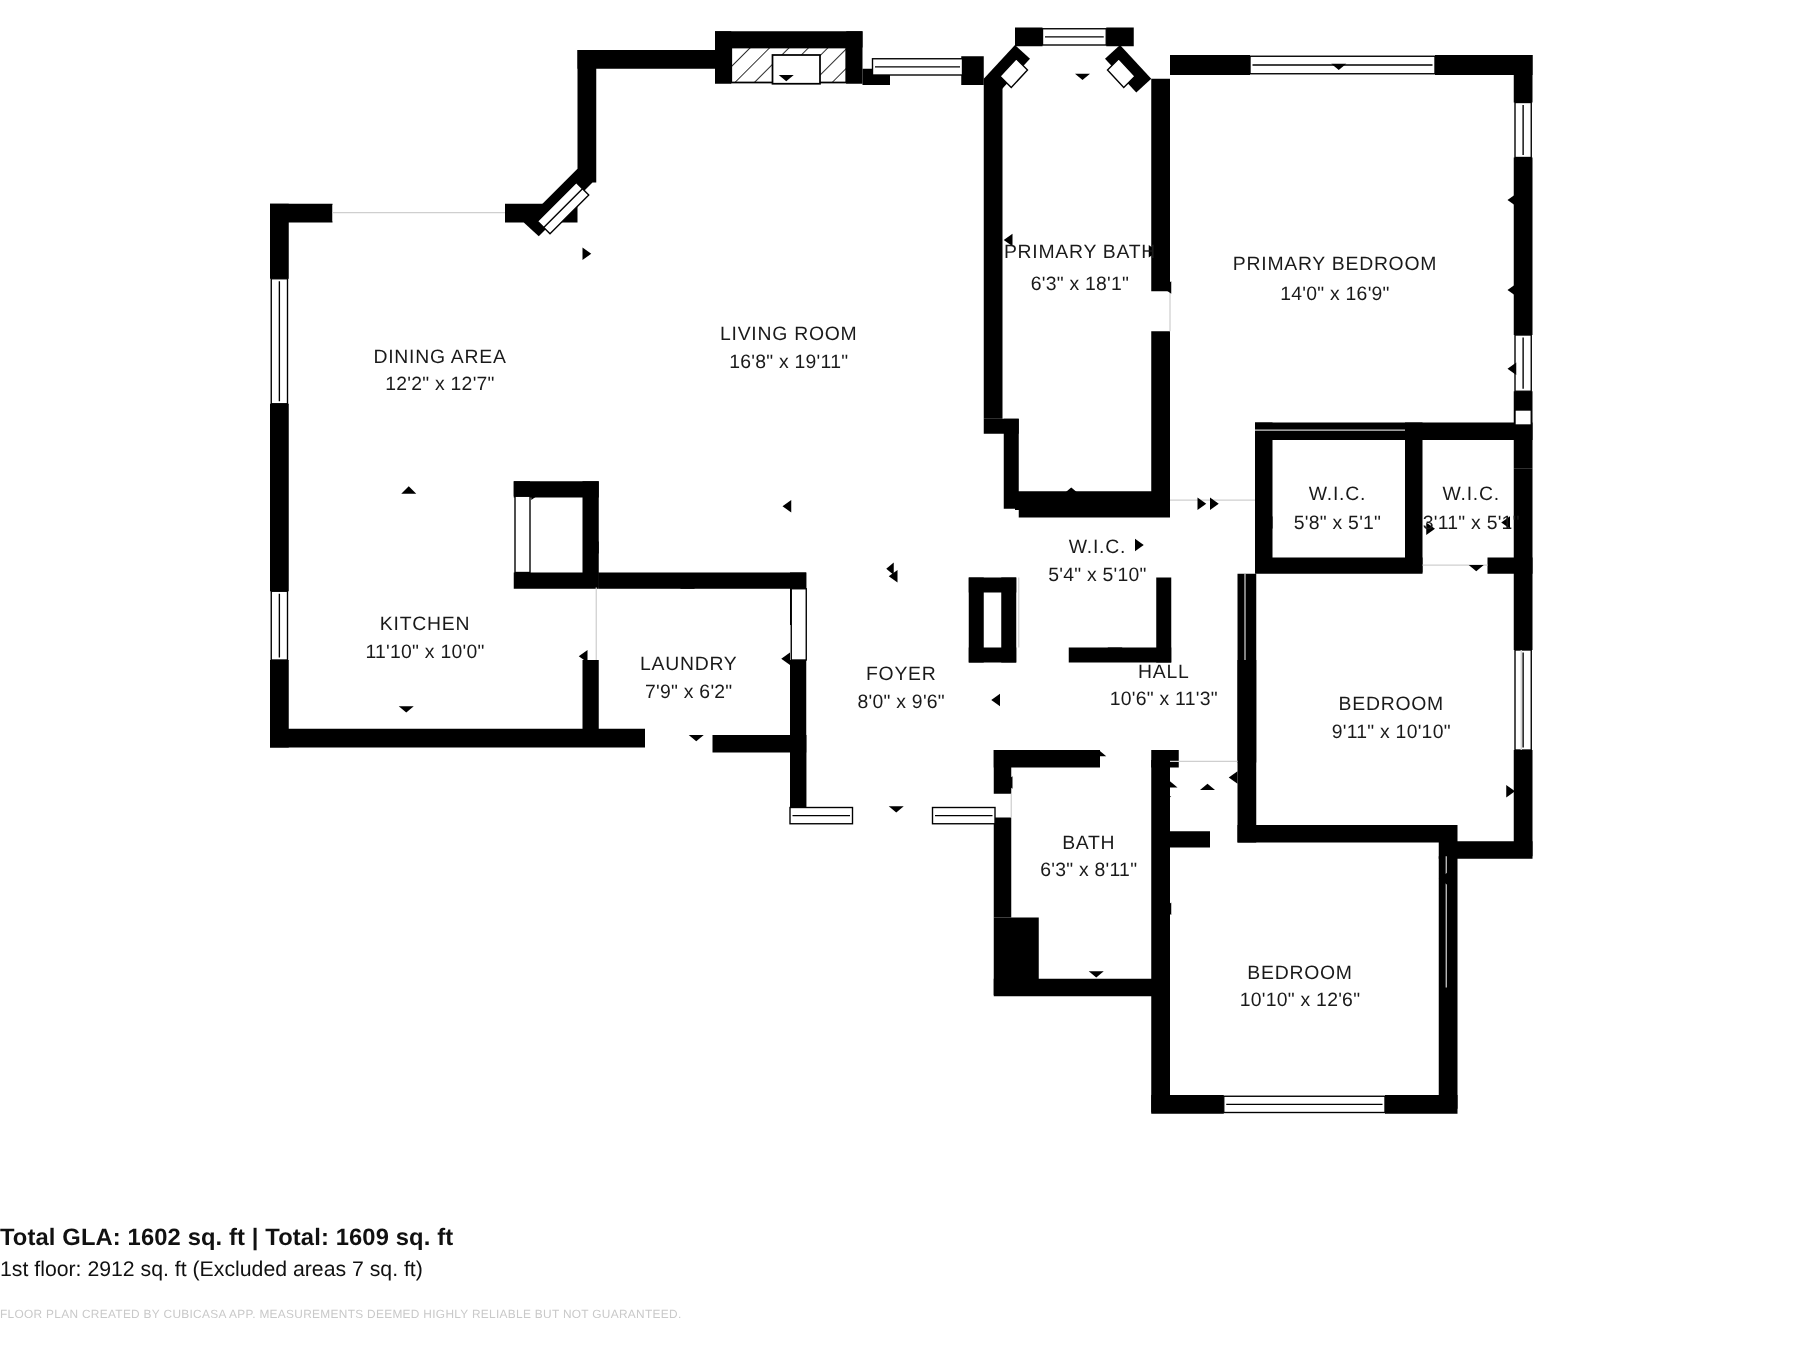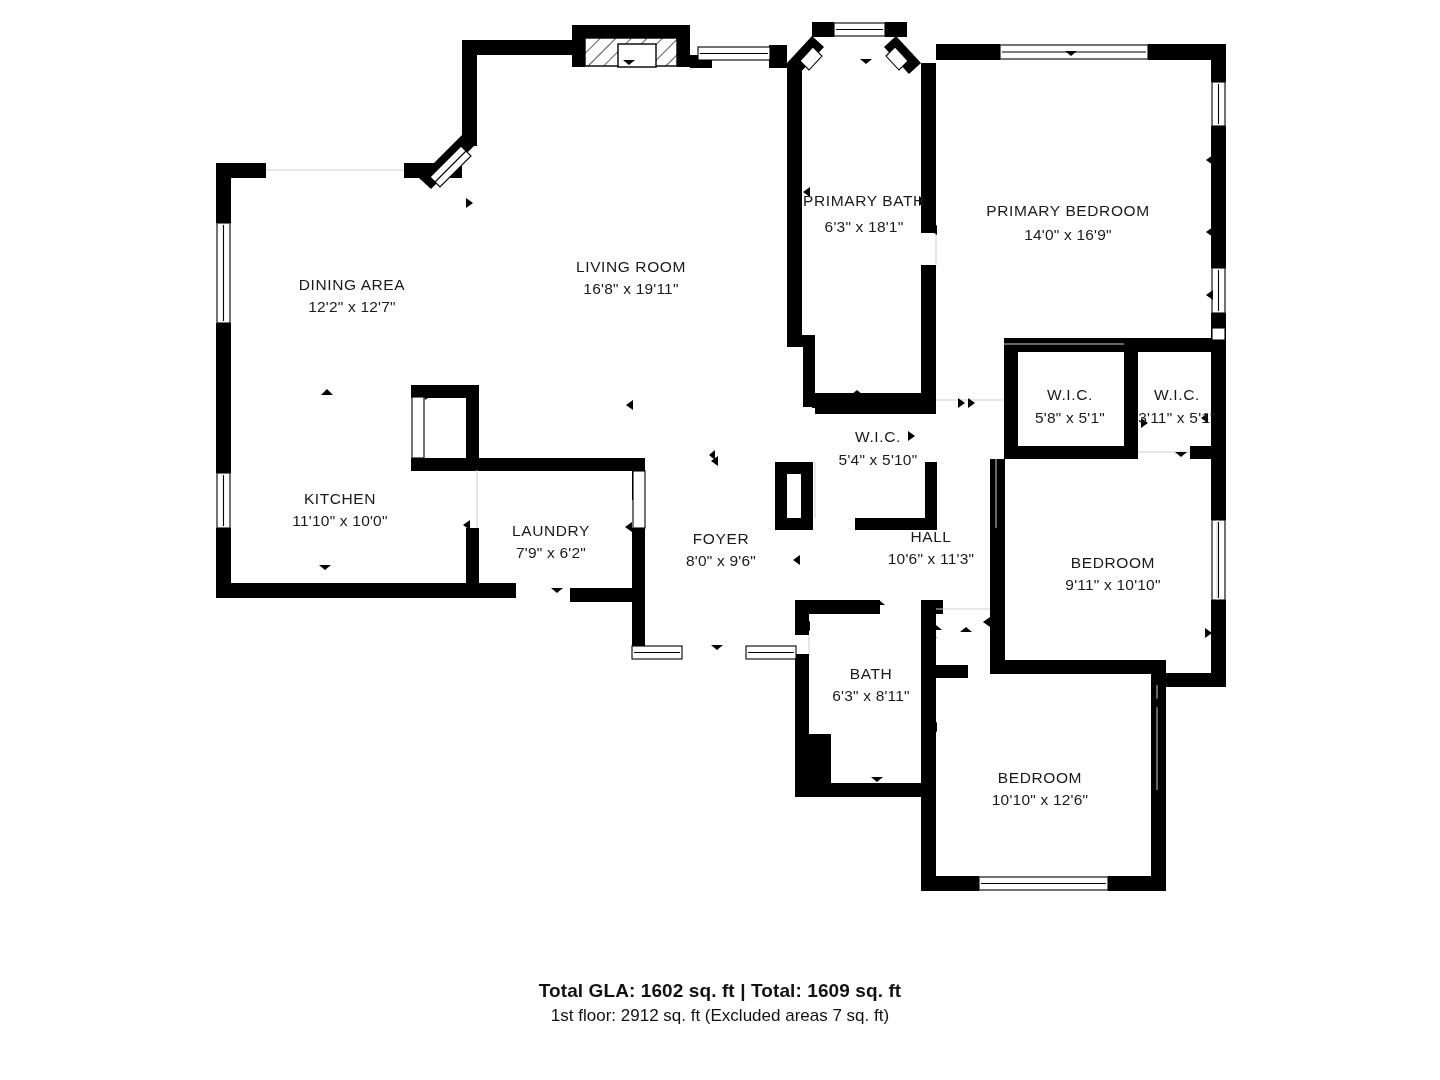--- a/index.html
+++ b/index.html
@@ -46,21 +46,21 @@
   .hatch-rect { fill: url(#diag); stroke: #000000; stroke-width: 1.4; }
   .white-box { fill: #ffffff; stroke: #000000; stroke-width: 1.4; }
   .opening { fill: #ffffff; }
   .thin-gray { stroke: #cfcfcf; stroke-width: 1; fill: none; }
 
   #footer {
     position: absolute;
     left: 0;
     top: 978px;
     width: 1440px;
-    text-align: center;
+    text-align: left;
   }
   .footer-line1 {
     font-family: "Liberation Sans", sans-serif;
     font-size: 19px;
     font-weight: bold;
     color: #111111;
     line-height: 26px;
     letter-spacing: 0.1px;
   }
   .footer-line2 {
@@ -367,13 +367,14 @@
 
     <text class="room-label" x="1040" y="783">BEDROOM</text>
     <text class="room-dim" x="1040" y="805">10'10" x 12'6"</text>
   </g>
 </svg>
 </div>
 
 <div id="footer">
   <div class="footer-line1">Total GLA: 1602 sq. ft  |  Total: 1609 sq. ft</div>
   <div class="footer-line2">1st floor: 2912 sq. ft (Excluded areas 7 sq. ft)</div>
+  <div class="footer-credit">FLOOR PLAN CREATED BY CUBICASA APP. MEASUREMENTS DEEMED HIGHLY RELIABLE BUT NOT GUARANTEED.</div>
 </div>
 
 </body></html>

